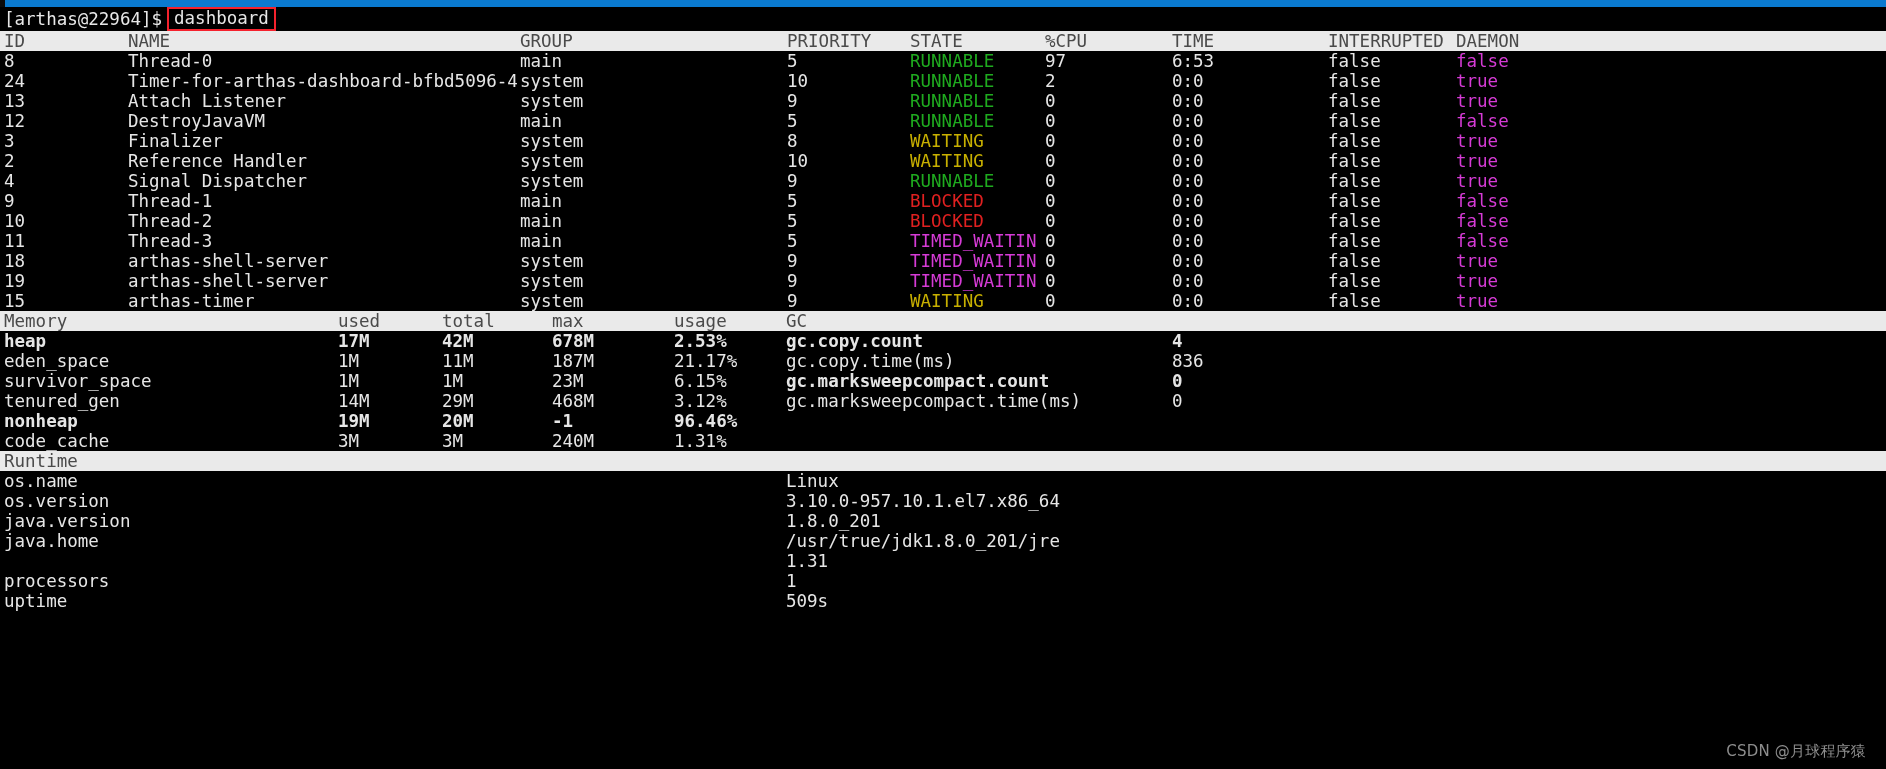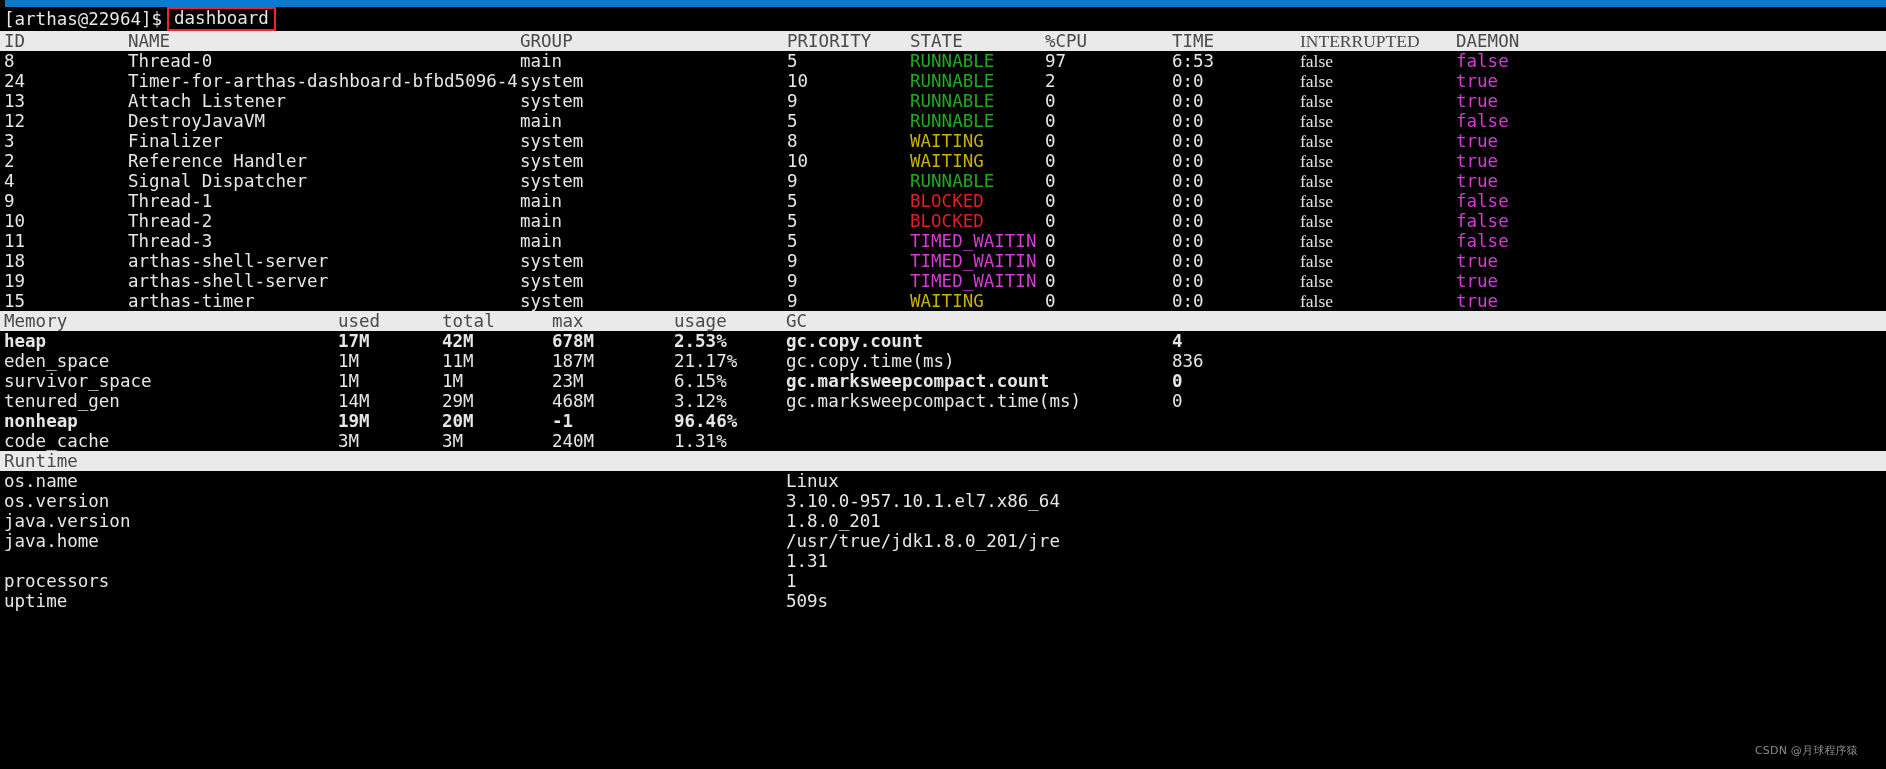--- a/index.html
+++ b/index.html
@@ -73,21 +73,21 @@
   .b { font-weight: bold; }
 
   
   .c-id    { left: 4px;    width: 120px; }
   .c-name  { left: 128px;  width: 390px; }
   .c-group { left: 520px;  width: 255px; }
   .c-prio  { left: 787px;  width: 115px; }
   .c-state { left: 910px;  width: 135px; text-align: left; }
   .c-cpu   { left: 1045px; width: 125px; }
   .c-time  { left: 1172px; width: 120px; }
-  .c-intr  { left: 1300px; width: 148px; font-family: Liberation Serif, serif; }
+  .c-intr  { left: 1328px; width: 148px; }
   .c-daem  { left: 1456px; width: 180px; }
 
   
   .m-name  { left: 4px;    width: 330px; }
   .m-used  { left: 338px;  width: 100px; }
   .m-total { left: 442px;  width: 104px; }
   .m-max   { left: 552px;  width: 118px; }
   .m-usage { left: 674px;  width: 108px; }
   .m-gc    { left: 786px;  width: 390px; }
   .m-gcv   { left: 1172px; width: 200px; }
@@ -100,25 +100,25 @@
   .st-runnable { color: #1faa1f; }
   .st-waiting  { color: #c8b000; }
   .st-blocked  { color: #e02020; }
   .st-timed    { color: #d63bd6; }
 
   .bool-true-mag  { color: #d63bd6; }
   .bool-plain     { color: #e6e6e6; }
 
   #watermark {
     position: absolute;
-    right: 28px;
+    right: 20px;
     bottom: 8px;
     color: #8d8d8d;
     font-family: "DejaVu Sans", "Liberation Sans", sans-serif;
-    font-size: 11px;
+    font-size: 15px;
     letter-spacing: 0.2px;
   }
 </style>
 </head>
 <body>
 
 <div id="titlebar">
   <div class="tb-dark"></div>
 </div>
 

